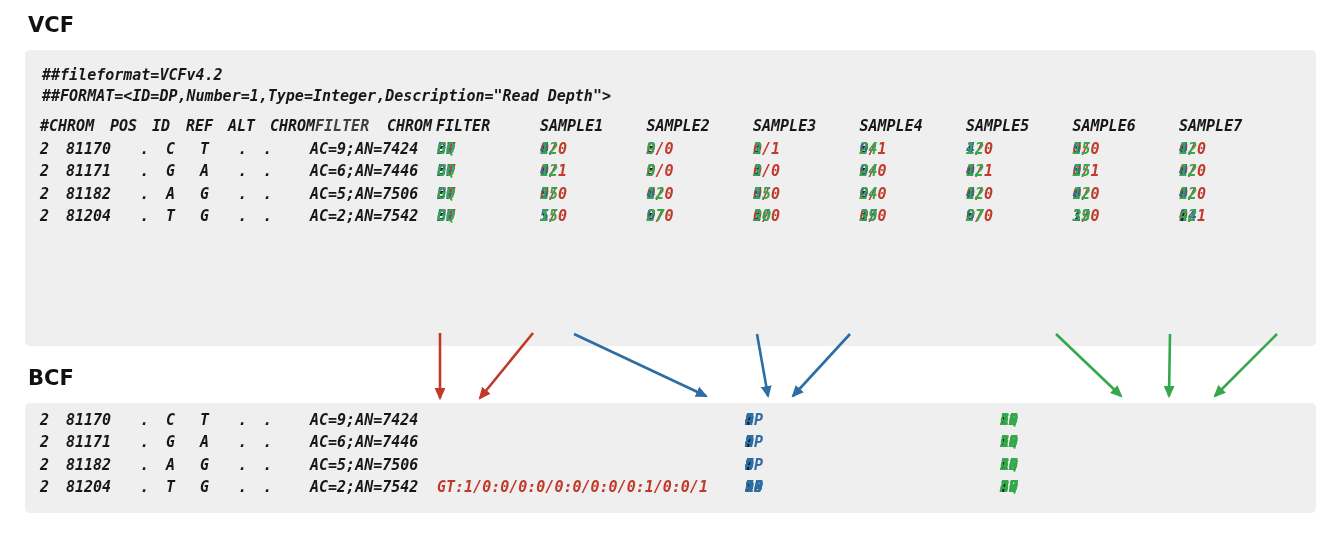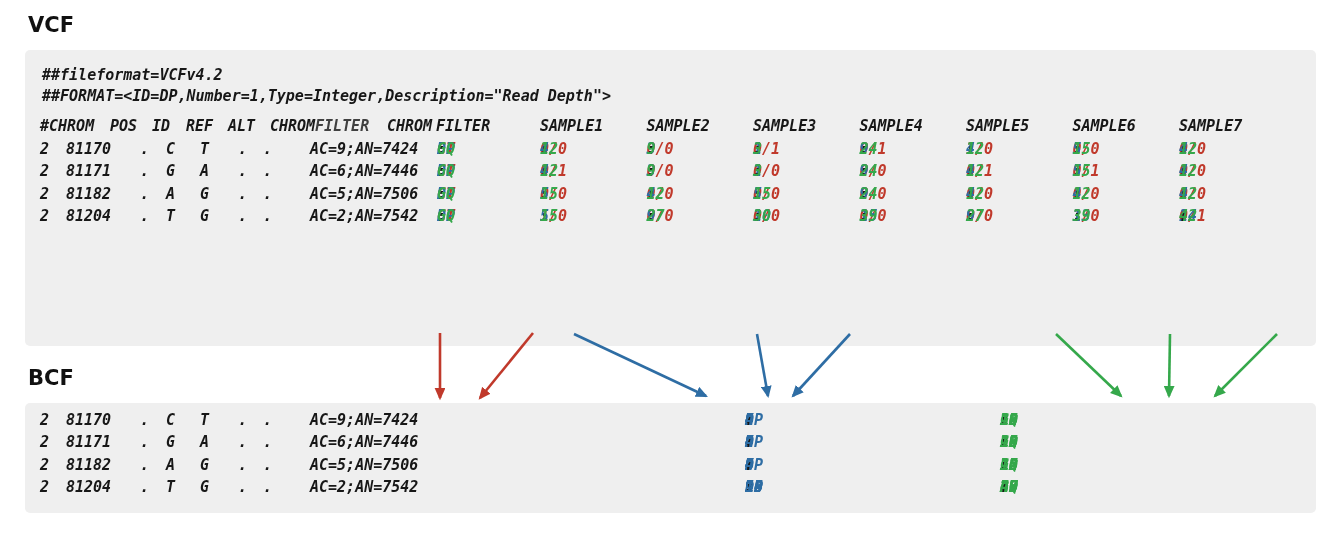--- a/index.html
+++ b/index.html
@@ -173,20 +173,21 @@
       </div>
       <div class="vline">
         <span class="c-chrom" style="color: rgb(23, 23, 23);">2</span>
         <span class="c-pos" style="color: rgb(23, 23, 23);">81204</span>
         <span class="c-id" style="color: rgb(23, 23, 23);">.</span>
         <span class="c-ref" style="color: rgb(23, 23, 23);">T</span>
         <span class="c-alt" style="color: rgb(23, 23, 23);">G</span>
         <span class="c-qual" style="color: rgb(23, 23, 23);">.</span>
         <span class="c-filter" style="color: rgb(23, 23, 23);">.</span>
         <span class="c-info" style="color: rgb(23, 23, 23);">AC=2;AN=7542</span>
+        <span class="c-gt" style="color: rgb(192, 57, 43);">GT:1/0:0/0:0/0:0/0:0/0:1/0:0/1</span>
         <span class="c-dp"><span style="color: rgb(46, 109, 164);">DP</span><span style="color: rgb(23, 23, 23);">:</span><span style="color: rgb(46, 109, 164);">5</span><span style="color: rgb(23, 23, 23);">:</span><span style="color: rgb(46, 109, 164);">9</span><span style="color: rgb(23, 23, 23);">:</span><span style="color: rgb(46, 109, 164);">10</span><span style="color: rgb(23, 23, 23);">:</span><span style="color: rgb(46, 109, 164);">15</span><span style="color: rgb(23, 23, 23);">:</span><span style="color: rgb(46, 109, 164);">9</span><span style="color: rgb(23, 23, 23);">:</span><span style="color: rgb(46, 109, 164);">13</span><span style="color: rgb(23, 23, 23);">:</span><span style="color: rgb(46, 109, 164);">14</span></span>
         <span class="c-gq"><span style="color: rgb(53, 168, 75);">GQ</span><span style="color: rgb(23, 23, 23);">:</span><span style="color: rgb(53, 168, 75);">15</span><span style="color: rgb(23, 23, 23);">:</span><span style="color: rgb(53, 168, 75);">27</span><span style="color: rgb(23, 23, 23);">:</span><span style="color: rgb(53, 168, 75);">30</span><span style="color: rgb(23, 23, 23);">:</span><span style="color: rgb(53, 168, 75);">39</span><span style="color: rgb(23, 23, 23);">:</span><span style="color: rgb(53, 168, 75);">27</span><span style="color: rgb(23, 23, 23);">:</span><span style="color: rgb(53, 168, 75);">39</span><span style="color: rgb(23, 23, 23);">:</span><span style="color: rgb(53, 168, 75);">42</span></span>
       </div>
     </div>
 </div>
 
 <svg id="arrow-overlay" viewBox="0 0 1340 542" xmlns="http://www.w3.org/2000/svg">
     <defs>
       <marker id="ah-gt" markerWidth="13" markerHeight="11" refX="10" refY="5.4" orient="auto" markerUnits="userSpaceOnUse">
         <path d="M0,0 L9,4 L0,8 z" fill="#c0392b" transform="scale(1.35)"></path>

